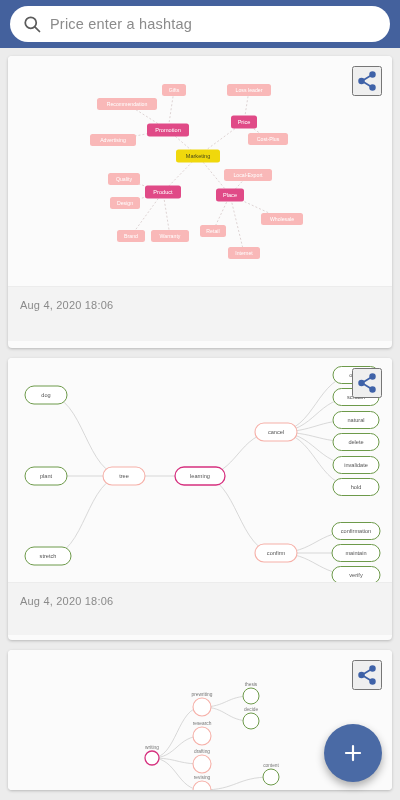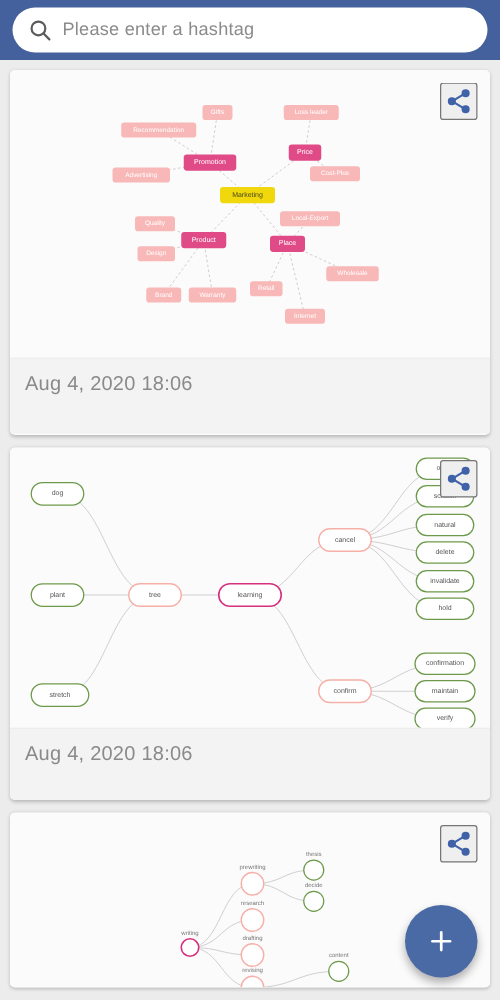--- a/index.html
+++ b/index.html
@@ -40,21 +40,21 @@
     margin-bottom: 10px;
     overflow: hidden;
   }
   .card-canvas { position: relative; width: 100%; background: #fbfbfb; }
   .card-footer {
     background: #f3f3f3;
     border-top: 1px solid #ececec;
     padding: 12px 12px 30px 12px;
   }
   .card-footer.short { padding-bottom: 28px; }
-  .timestamp { font-size: 16px; color: #8a8a8a; letter-spacing: .2px; }
+  .timestamp { font-size: 11px; color: #8a8a8a; letter-spacing: .2px; }
 
   .share-btn {
     position: absolute; top: 10px; right: 10px;
     width: 30px; height: 30px; z-index: 25;
     display: flex; align-items: center; justify-content: center;
   }
   .share-btn svg { width: 22px; height: 22px; }
 
   
   .map-svg { display: block; width: 100%; }
@@ -83,21 +83,21 @@
 <div id="app">
 
   <div class="topbar">
     <div class="searchbox">
       <span class="search-icon">
         <svg viewBox="0 0 24 24" fill="none" stroke="#5b5b5b" stroke-width="2.1" stroke-linecap="round">
           <circle cx="10.5" cy="10.5" r="6.6"></circle>
           <line x1="15.4" y1="15.4" x2="21" y2="21"></line>
         </svg>
       </span>
-      <span class="search-placeholder">Please enter a hashtag</span>
+      <span class="search-placeholder">Price enter a hashtag</span>
     </div>
   </div>
 
   <div class="scroller">
 
     <div class="card" style="height:292px;">
       <button class="share-btn">
         <svg viewBox="0 0 24 24" fill="none" stroke="#3f62a8" stroke-width="1.9">
           <circle cx="18" cy="5" r="2.6" fill="#3f62a8"></circle>
           <circle cx="6" cy="12" r="2.6" fill="#3f62a8"></circle>

